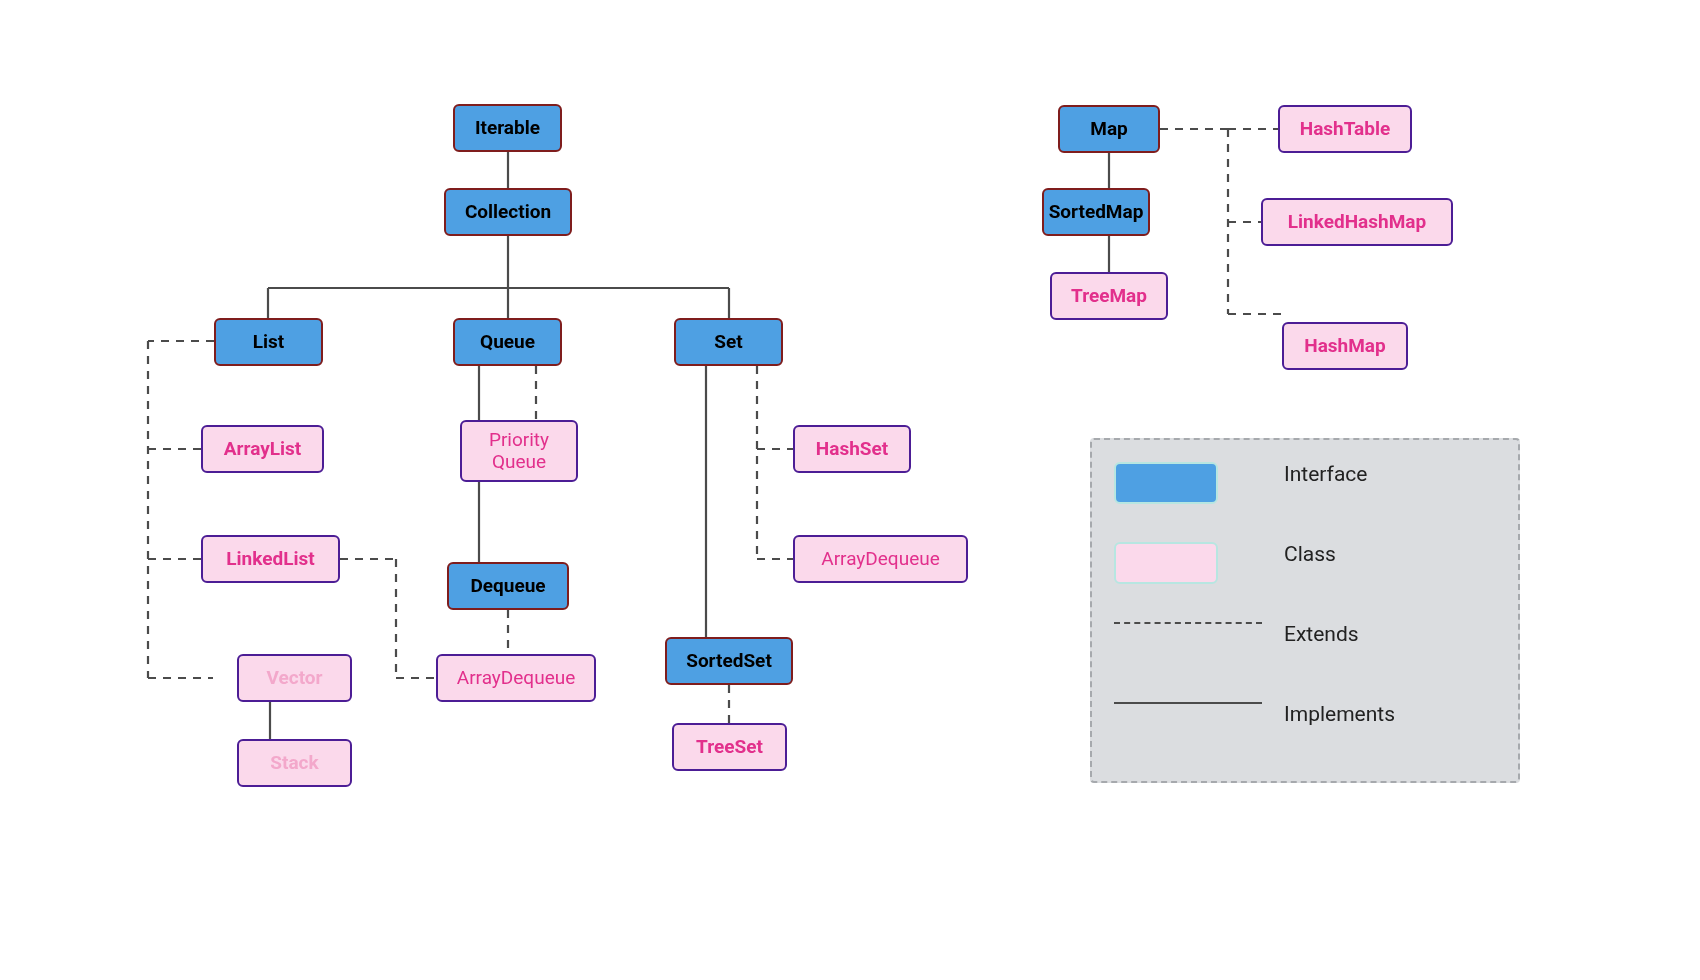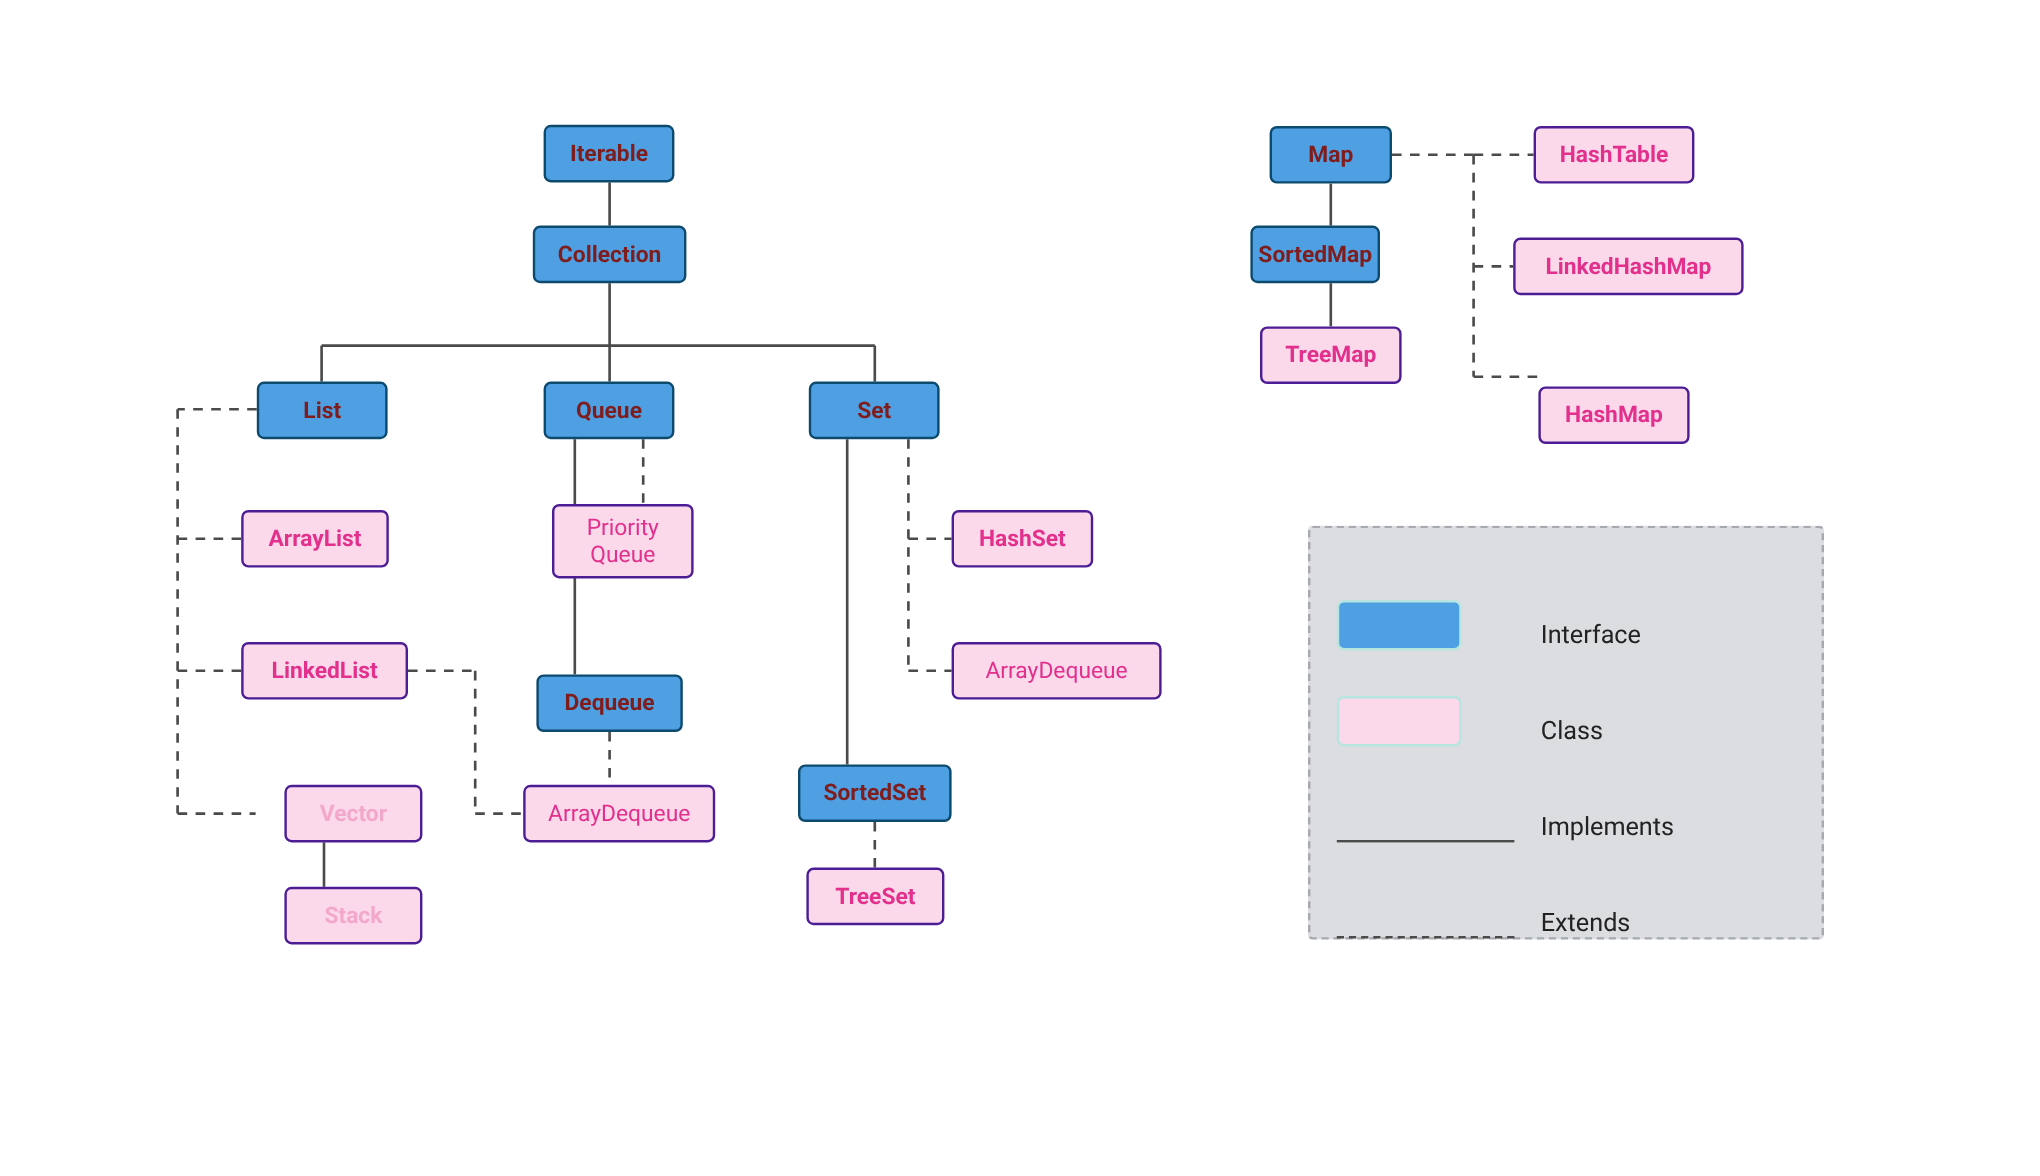--- a/index.html
+++ b/index.html
@@ -1,23 +1,23 @@
 <!DOCTYPE html>
 <html><head>
 <meta charset="utf-8">
 <style>
   html,body{margin:0;padding:0;background:#fff;font-family:-apple-system,BlinkMacSystemFont,"Segoe UI",Roboto,Arial,sans-serif;}
   #stage{position:relative;width:1700px;height:980px;}
   svg{position:absolute;top:0;left:0;}
   .node{position:absolute;display:flex;align-items:center;justify-content:center;text-align:center;border-radius:6px;font-weight:700;box-sizing:border-box;line-height:1.15;padding:4px 6px;}
-  .iface{background:#4ea0e3;border:2px solid #0c4a6e;color:#7f1d1d;font-size:19px;}
+  .iface{background:#4ea0e3;border:2px solid #7f1d1d;color:#000000;font-size:19px;}
   .cls{background:#fbd9eb;border:2px solid #4c1d95;color:#e2308c;font-size:19px;}
   .cls.faded{color:#f3a8cb;margin-left:24px;}
   #legend{position:absolute;left:1090px;top:438px;width:430px;height:345px;background:#dbdde0;border:2.5px dashed #a6a9ad;border-radius:4px;box-sizing:border-box;padding:22px 22px;}
-  .lg-row{display:flex;align-items:flex-end;height:80px;}
+  .lg-row{display:flex;align-items:flex-start;height:80px;}
   .lg-vis{width:170px;display:flex;align-items:center;justify-content:flex-start;}
   .lg-swatch{width:100px;height:38px;border-radius:6px;border:2px solid #b7e6e1;}
   .lg-line{width:148px;height:0;}
   .lg-lbl{font-size:21px;color:#222;}
 </style>
 </head>
 <body>
 
 <div id="stage">
 
@@ -107,25 +107,25 @@
       <div class="lg-lbl">Interface</div>
     </div>
     <div class="lg-row">
       <div class="lg-vis">
           <div class="lg-swatch" style="background:#fbd9eb;"></div>
         </div>
       <div class="lg-lbl">Class</div>
     </div>
     <div class="lg-row">
       <div class="lg-vis">
+          <div class="lg-line" style="border-top:2.2px dashed #4b4b4b;"></div>
+        </div>
+      <div class="lg-lbl">Extends</div>
+    </div>
+    <div class="lg-row">
+      <div class="lg-vis">
           <div class="lg-line" style="border-top:2.2px solid #4b4b4b;"></div>
         </div>
       <div class="lg-lbl">Implements</div>
-    </div>
-    <div class="lg-row">
-      <div class="lg-vis">
-          <div class="lg-line" style="border-top:2.2px dashed #4b4b4b;"></div>
-        </div>
-      <div class="lg-lbl">Extends</div>
     </div>
   </div>
 
 </div>
 
 </body></html>

